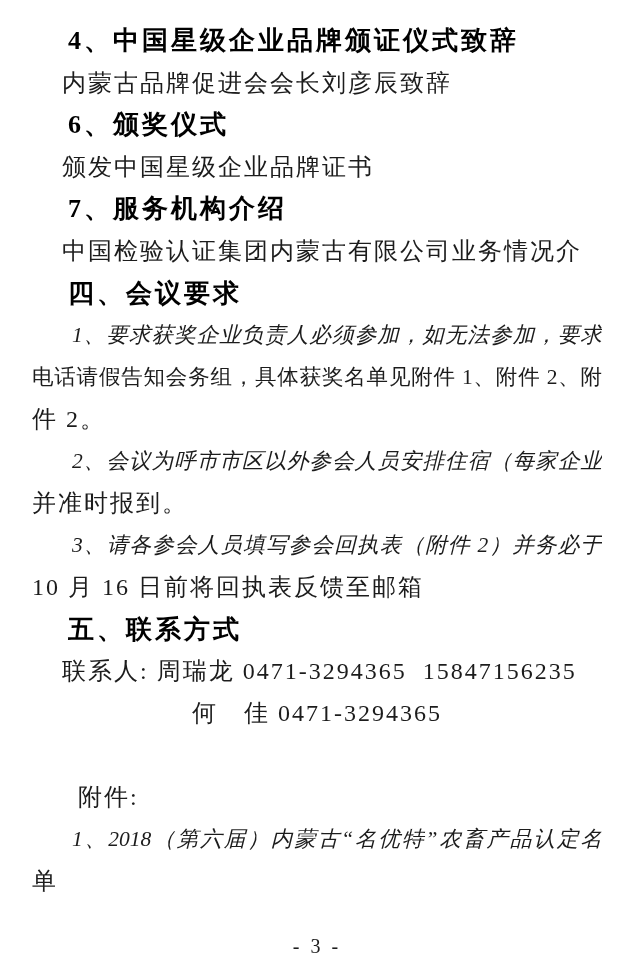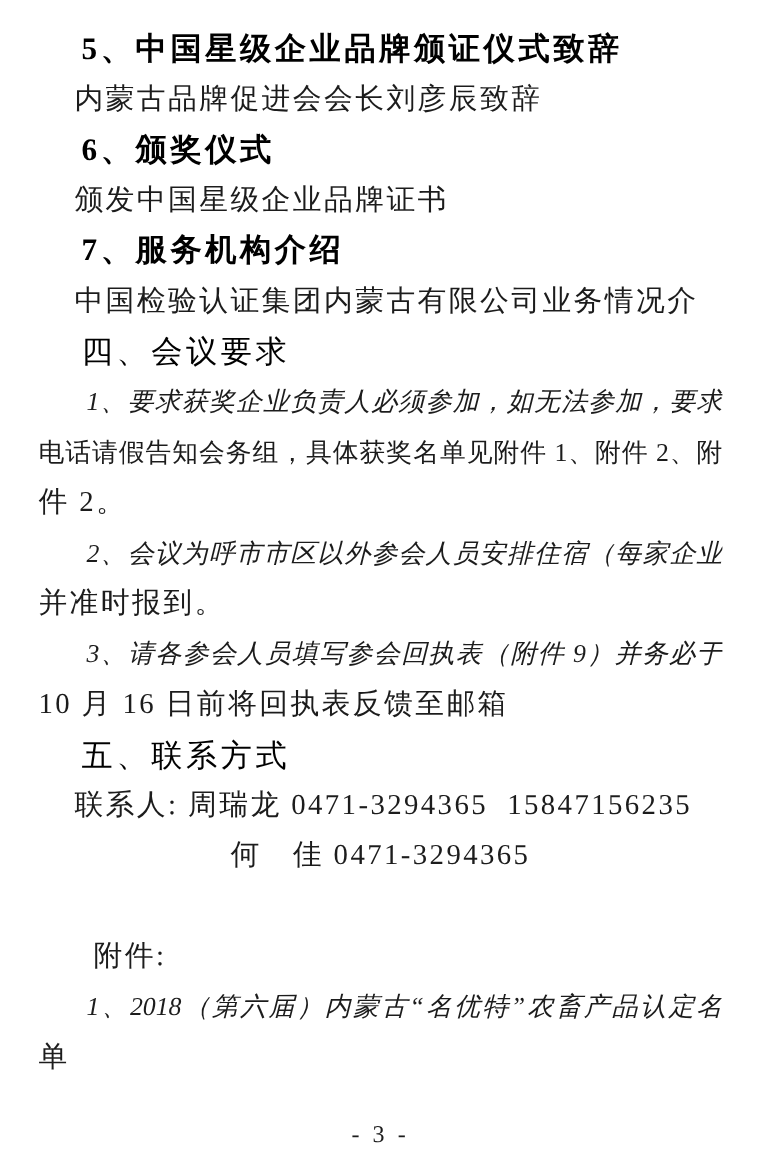--- a/index.html
+++ b/index.html
@@ -33,21 +33,21 @@
   .h-serif {
     font-weight: bold;
     font-size: 26px;
     letter-spacing: 3px;
     padding-left: 36px;
     color: #000000;
   }
   
   .h-sans {
     font-family: "Liberation Sans", "DejaVu Sans", sans-serif;
-    font-weight: normal;
+    font-weight: bold;
     font-size: 26px;
     letter-spacing: 3px;
     padding-left: 36px;
     color: #000000;
   }
   .indent-b { padding-left: 30px; }
   .attach-label { padding-left: 46px; }
   .indent-deep { padding-left: 160px; }
   
   .just {
@@ -79,33 +79,33 @@
     font-size: 20px;
     letter-spacing: 3px;
     color: #1c1c1c;
   }
 </style>
 </head>
 <body>
 
 <div class="page">
   <div class="text-col">
-    <div class="line h-serif">5、中国星级企业品牌颁证仪式致辞</div>
+    <div class="line h-serif">4、中国星级企业品牌颁证仪式致辞</div>
     <div class="line indent-b">内蒙古品牌促进会会长刘彦辰致辞</div>
     <div class="line h-serif">6、颁奖仪式</div>
     <div class="line indent-b">颁发中国星级企业品牌证书</div>
     <div class="line h-serif">7、服务机构介绍</div>
     <div class="line indent-b">中国检验认证集团内蒙古有限公司业务情况介绍</div>
     <div class="line h-sans">四、会议要求</div>
     <div class="line just first">1、要求获奖企业负责人必须参加，如无法参加，要求</div>
     <div class="line just">电话请假告知会务组，具体获奖名单见附件 1、附件 2、附</div>
     <div class="line">件 2。</div>
     <div class="line just first">2、会议为呼市市区以外参会人员安排住宿（每家企业</div>
     <div class="line">并准时报到。</div>
-    <div class="line just first">3、请各参会人员填写参会回执表（附件 9）并务必于</div>
+    <div class="line just first">3、请各参会人员填写参会回执表（附件 2）并务必于</div>
     <div class="line">10 月 16 日前将回执表反馈至邮箱 1137670966@qq.com。</div>
     <div class="line h-sans">五、联系方式</div>
     <div class="line indent-b">联系人: 周瑞龙 0471-3294365&nbsp; 15847156235</div>
     <div class="line indent-deep">何　佳 0471-3294365&nbsp; 15389823109</div>
     <div class="line blank"></div>
     <div class="line attach-label">附件:</div>
     <div class="line just first">1、2018（第六届）内蒙古“名优特”农畜产品认定名</div>
     <div class="line">单</div>
   </div>
   <div class="footer">- 3 -</div>

